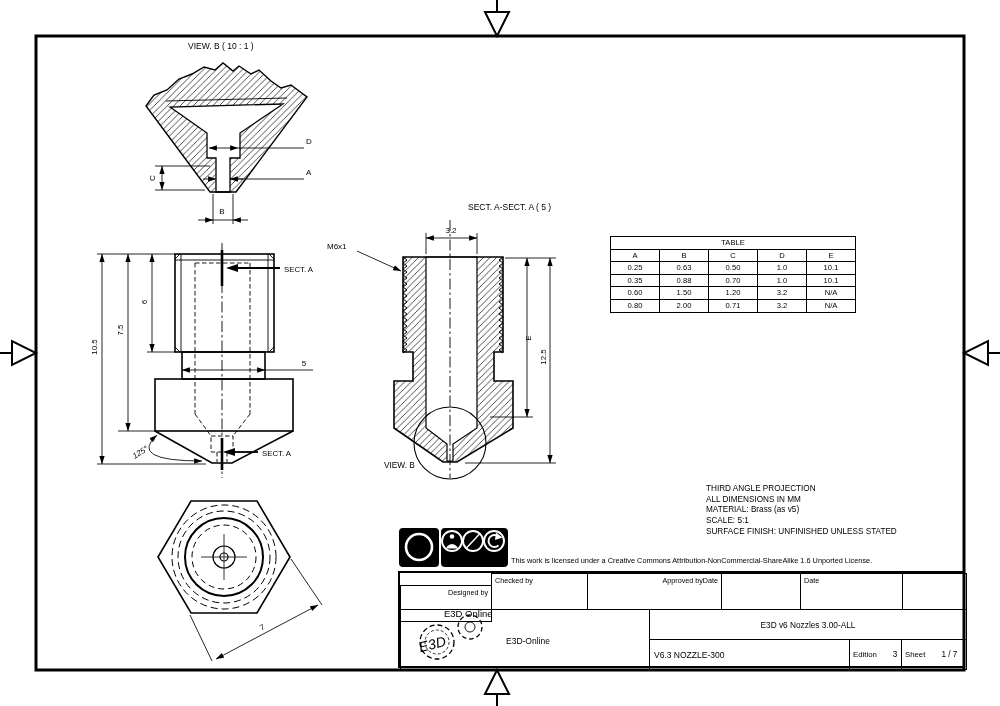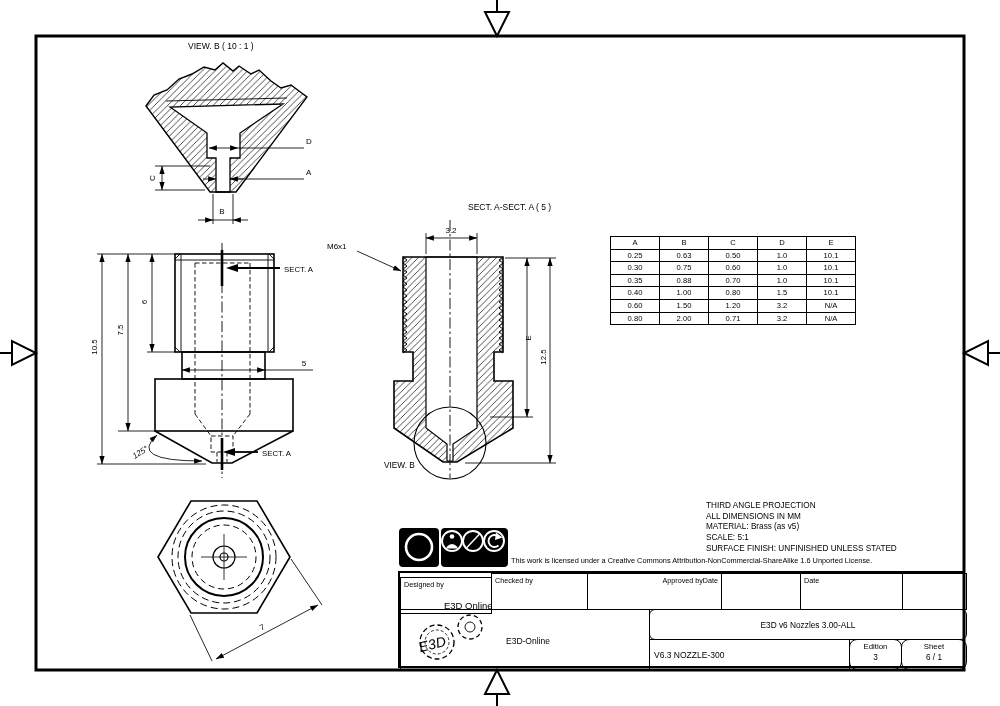--- a/index.html
+++ b/index.html
@@ -11,34 +11,34 @@
   svg text{font-family:"Liberation Sans", sans-serif;fill:#000;}
 
   
   #spec-table{
     position:absolute;left:610px;top:236px;width:246px;
     border-collapse:collapse;table-layout:fixed;font-size:7.6px;line-height:1;
   }
   #spec-table td{border:1px solid #000;text-align:center;height:11.6px;padding:0;}
 
   
-  #notes{position:absolute;left:706px;top:501px;font-size:8.2px;line-height:10.7px;white-space:nowrap;}
+  #notes{position:absolute;left:706px;top:484px;font-size:8.2px;line-height:10.7px;white-space:nowrap;}
 
   
   #license-text{position:absolute;left:511px;top:556px;font-size:7.35px;white-space:nowrap;}
 
   
   #title-block{position:absolute;left:398px;top:571px;width:567px;height:97px;
     border:2px solid #000;box-sizing:border-box;}
   .tb-cell{position:absolute;border:1px solid #000;box-sizing:border-box;
     font-size:7.2px;padding:2px 3px;overflow:hidden;}
   .tb-val{font-size:9.5px;position:absolute;left:3px;bottom:2px;white-space:nowrap;padding-left:40px;}
   .tb-flex{display:flex;justify-content:flex-end;}
   .tb-center{display:flex;align-items:center;justify-content:center;font-size:8.3px;}
-  .tb-col{display:flex;flex-direction:column;align-items:center;padding-top:2px;font-size:7.8px;gap:2px;border-radius:8px;}
+  .tb-col{display:flex;align-items:center;padding-top:2px;font-size:7.8px;gap:16px;}
   #company-name{position:absolute;left:105px;top:26px;font-size:8.5px;}
   #part-number-cell{display:flex;align-items:center;font-size:8.5px;padding-left:4px;}
 </style>
 </head>
 <body>
 
 <svg class="abs" style="left:0;top:0" width="1000" height="706" viewBox="0 0 1000 706">
   <defs>
     <marker id="arw" viewBox="0 0 10 8" refX="9.3" refY="4" markerWidth="10" markerHeight="8" orient="auto-start-reverse">
         <path d="M0,0.9 L9.5,4 L0,7.1 Z" fill="#000"></path>
@@ -231,53 +231,42 @@
       <polygon points="496,532.5 502.5,537.5 495,540" fill="#fff"></polygon>
     </g>
     <text x="452" y="563.5" font-size="6.2" font-weight="bold" fill="#fff" text-anchor="middle">BY</text>
     <text x="473" y="563.5" font-size="6.2" font-weight="bold" fill="#fff" text-anchor="middle">NC</text>
     <text x="494" y="563.5" font-size="6.2" font-weight="bold" fill="#fff" text-anchor="middle">SA</text>
   </g>
 </svg>
 
 <table id="spec-table">
   <tbody>
+      <tr>
+        <td colspan="5">TABLE</td>
+      </tr>
   <tr>
     <td>A</td>
     <td>B</td>
     <td>C</td>
     <td>D</td>
     <td>E</td>
   </tr>
   <tr>
     <td>0.25</td>
         <td>0.63</td>
         <td>0.50</td>
         <td>1.0</td>
         <td>10.1</td>
   </tr>
   <tr>
-    <td>0.30</td>
-        <td>0.75</td>
-        <td>0.60</td>
-        <td>1.0</td>
-        <td>10.1</td>
-  </tr>
-  <tr>
     <td>0.35</td>
         <td>0.88</td>
         <td>0.70</td>
         <td>1.0</td>
-        <td>10.1</td>
-  </tr>
-  <tr>
-    <td>0.40</td>
-        <td>1.00</td>
-        <td>0.80</td>
-        <td>1.5</td>
         <td>10.1</td>
   </tr>
   <tr>
     <td>0.60</td>
         <td>1.50</td>
         <td>1.20</td>
         <td>3.2</td>
         <td>N/A</td>
   </tr>
   <tr>
@@ -294,21 +283,21 @@
   <div>THIRD ANGLE PROJECTION</div>
   <div>ALL DIMENSIONS IN MM</div>
   <div>MATERIAL: Brass (as v5)</div>
   <div>SCALE: 5:1</div>
   <div>SURFACE FINISH: UNFINISHED UNLESS STATED</div>
 </div>
 
 <div id="license-text">This work is licensed under a Creative Commons Attribution-NonCommercial-ShareAlike 1.6 Unported License.</div>
 
 <div id="title-block">
-  <div class="tb-cell" style="left:0;top:4px;width:92px;height:37px;">
+  <div class="tb-cell" style="left:0;top:12px;width:92px;height:37px;text-align:right;">
     <div>Designed by</div>
     <div class="tb-val">E3D Online - JR</div>
   </div>
   <div class="tb-cell" style="left:91px;top:0;width:97px;height:37px;">
     <div>Checked by</div>
   </div>
   <div class="tb-cell tb-flex" style="left:187px;top:0;width:135px;height:37px;">
     <span>Approved by</span>
     <span>Date</span>
   </div>
@@ -321,27 +310,27 @@
   <div class="tb-cell" style="left:0;top:36px;width:250px;height:61px;">
     <svg width="96" height="56" viewBox="0 0 96 56" style="position:absolute;left:2px;top:1px;">
       <circle cx="34" cy="31" r="17" fill="none" stroke="#000" stroke-width="1.3" stroke-dasharray="5 3"></circle>
       <circle cx="34" cy="31" r="12" fill="none" stroke="#000" stroke-width="0.8" stroke-dasharray="3 2"></circle>
       <circle cx="67" cy="16" r="12" fill="none" stroke="#000" stroke-width="1.3" stroke-dasharray="4.5 3"></circle>
       <circle cx="67" cy="16" r="5" fill="none" stroke="#000" stroke-width="0.9"></circle>
       <text x="30" y="38" font-size="14" font-style="italic" font-family="DejaVu Serif, serif" transform="rotate(-14 30 36)" text-anchor="middle">E3D</text>
     </svg>
     <span id="company-name">E3D-Online</span>
   </div>
-  <div class="tb-cell tb-center" style="left:249px;top:36px;width:318px;height:31px;border-radius:6px;">
+  <div class="tb-cell tb-center" style="left:249px;top:36px;width:318px;height:31px;">
     <span>E3D v6 Nozzles 3.00-ALL</span>
   </div>
   <div class="tb-cell" id="part-number-cell" style="left:249px;top:66px;width:201px;height:31px;">
     <span>V6.3 NOZZLE-300</span>
   </div>
   <div class="tb-cell tb-col" style="left:449px;top:66px;width:53px;height:31px;">
     <span>Edition</span>
     <span style="font-size:8.2px">3</span>
   </div>
   <div class="tb-cell tb-col" style="left:501px;top:66px;width:66px;height:31px;">
     <span>Sheet</span>
-    <span style="font-size:8.2px">6 / 1</span>
+    <span style="font-size:8.2px">1 / 7</span>
   </div>
 </div>
 
 </body></html>

